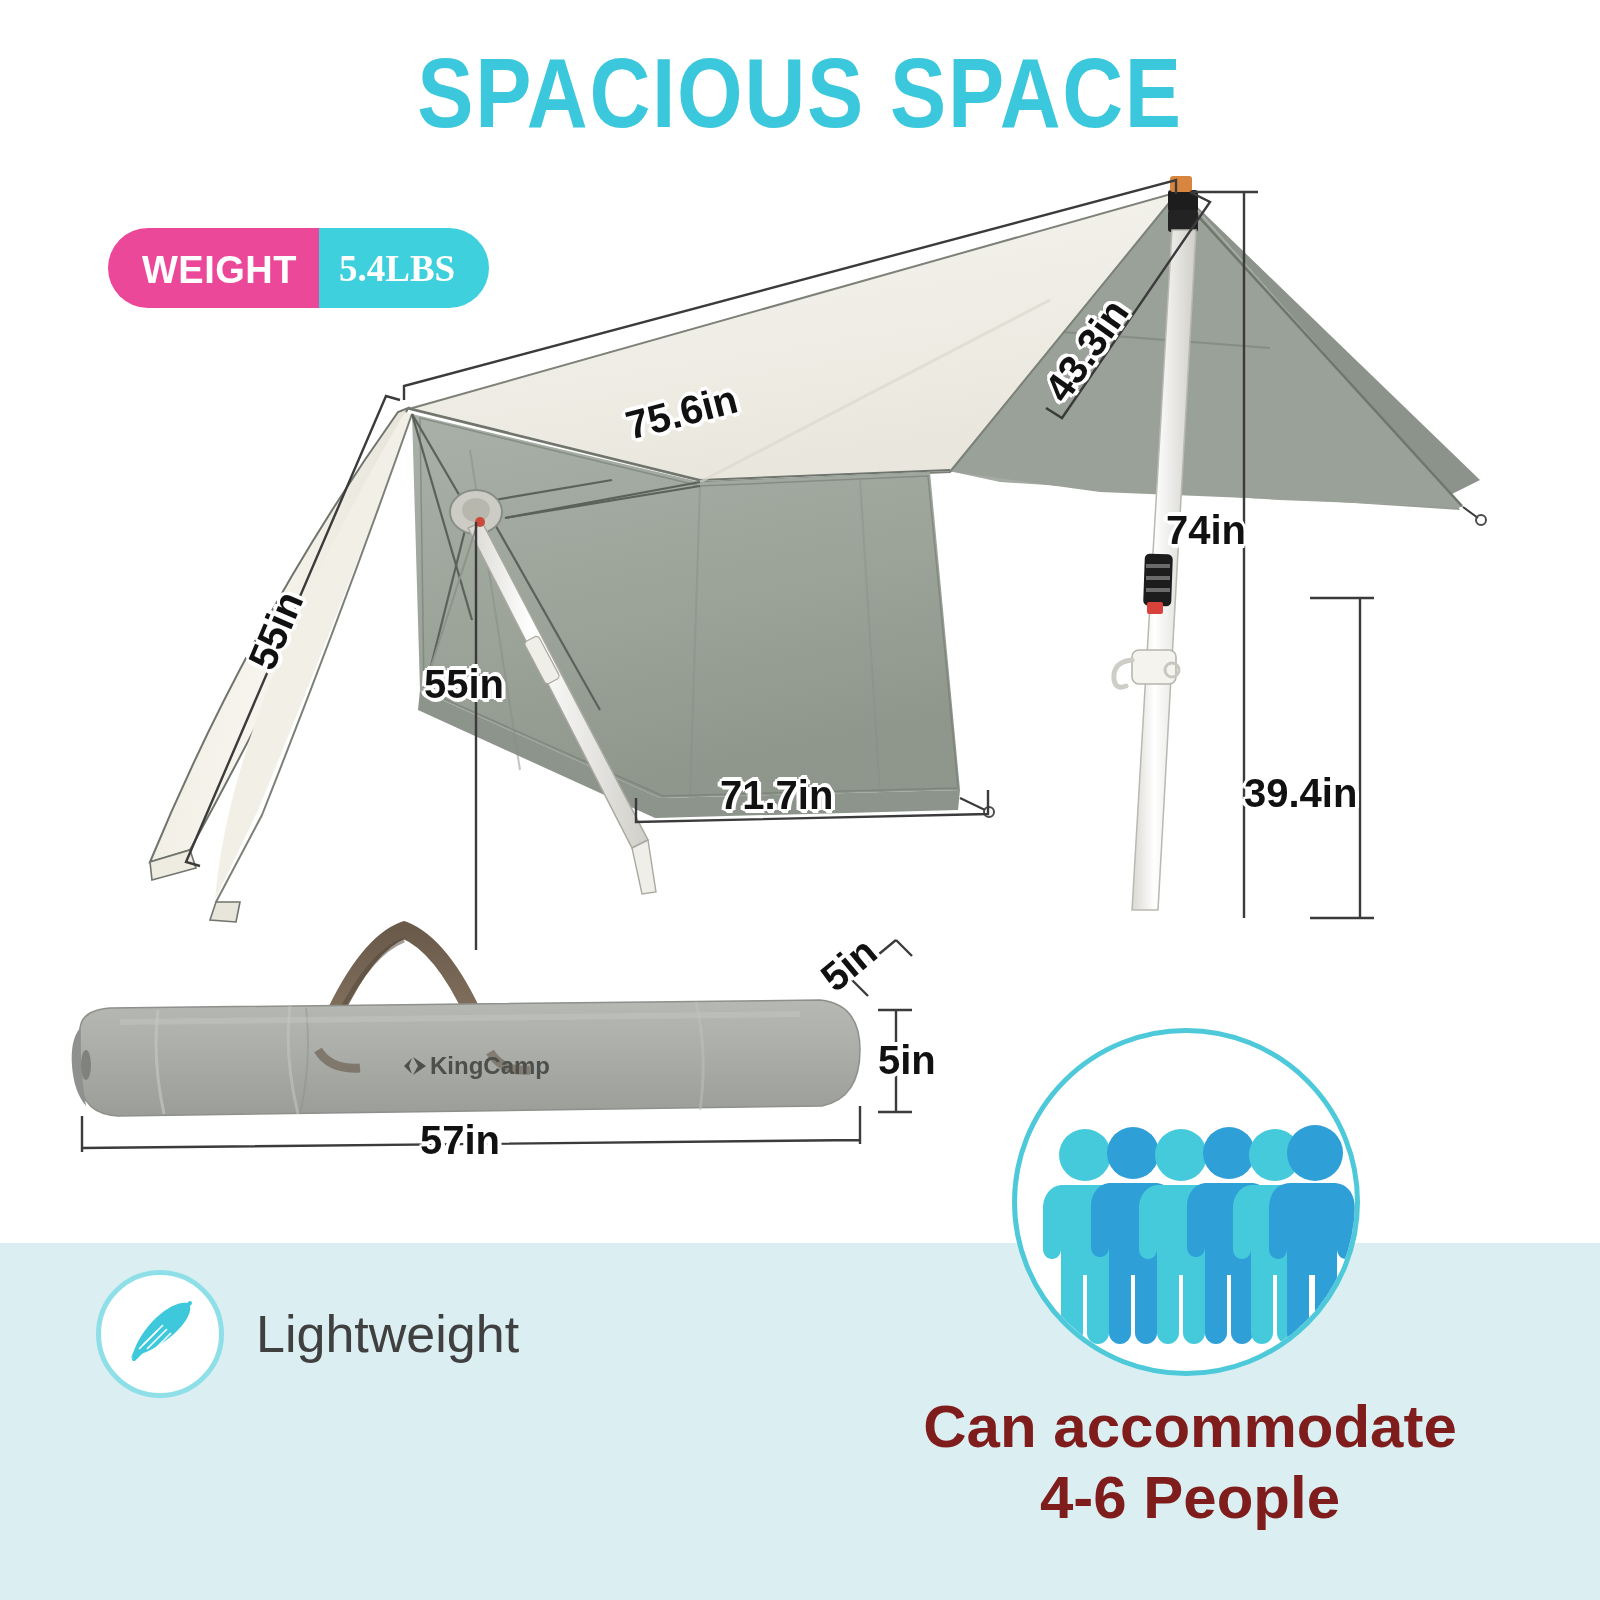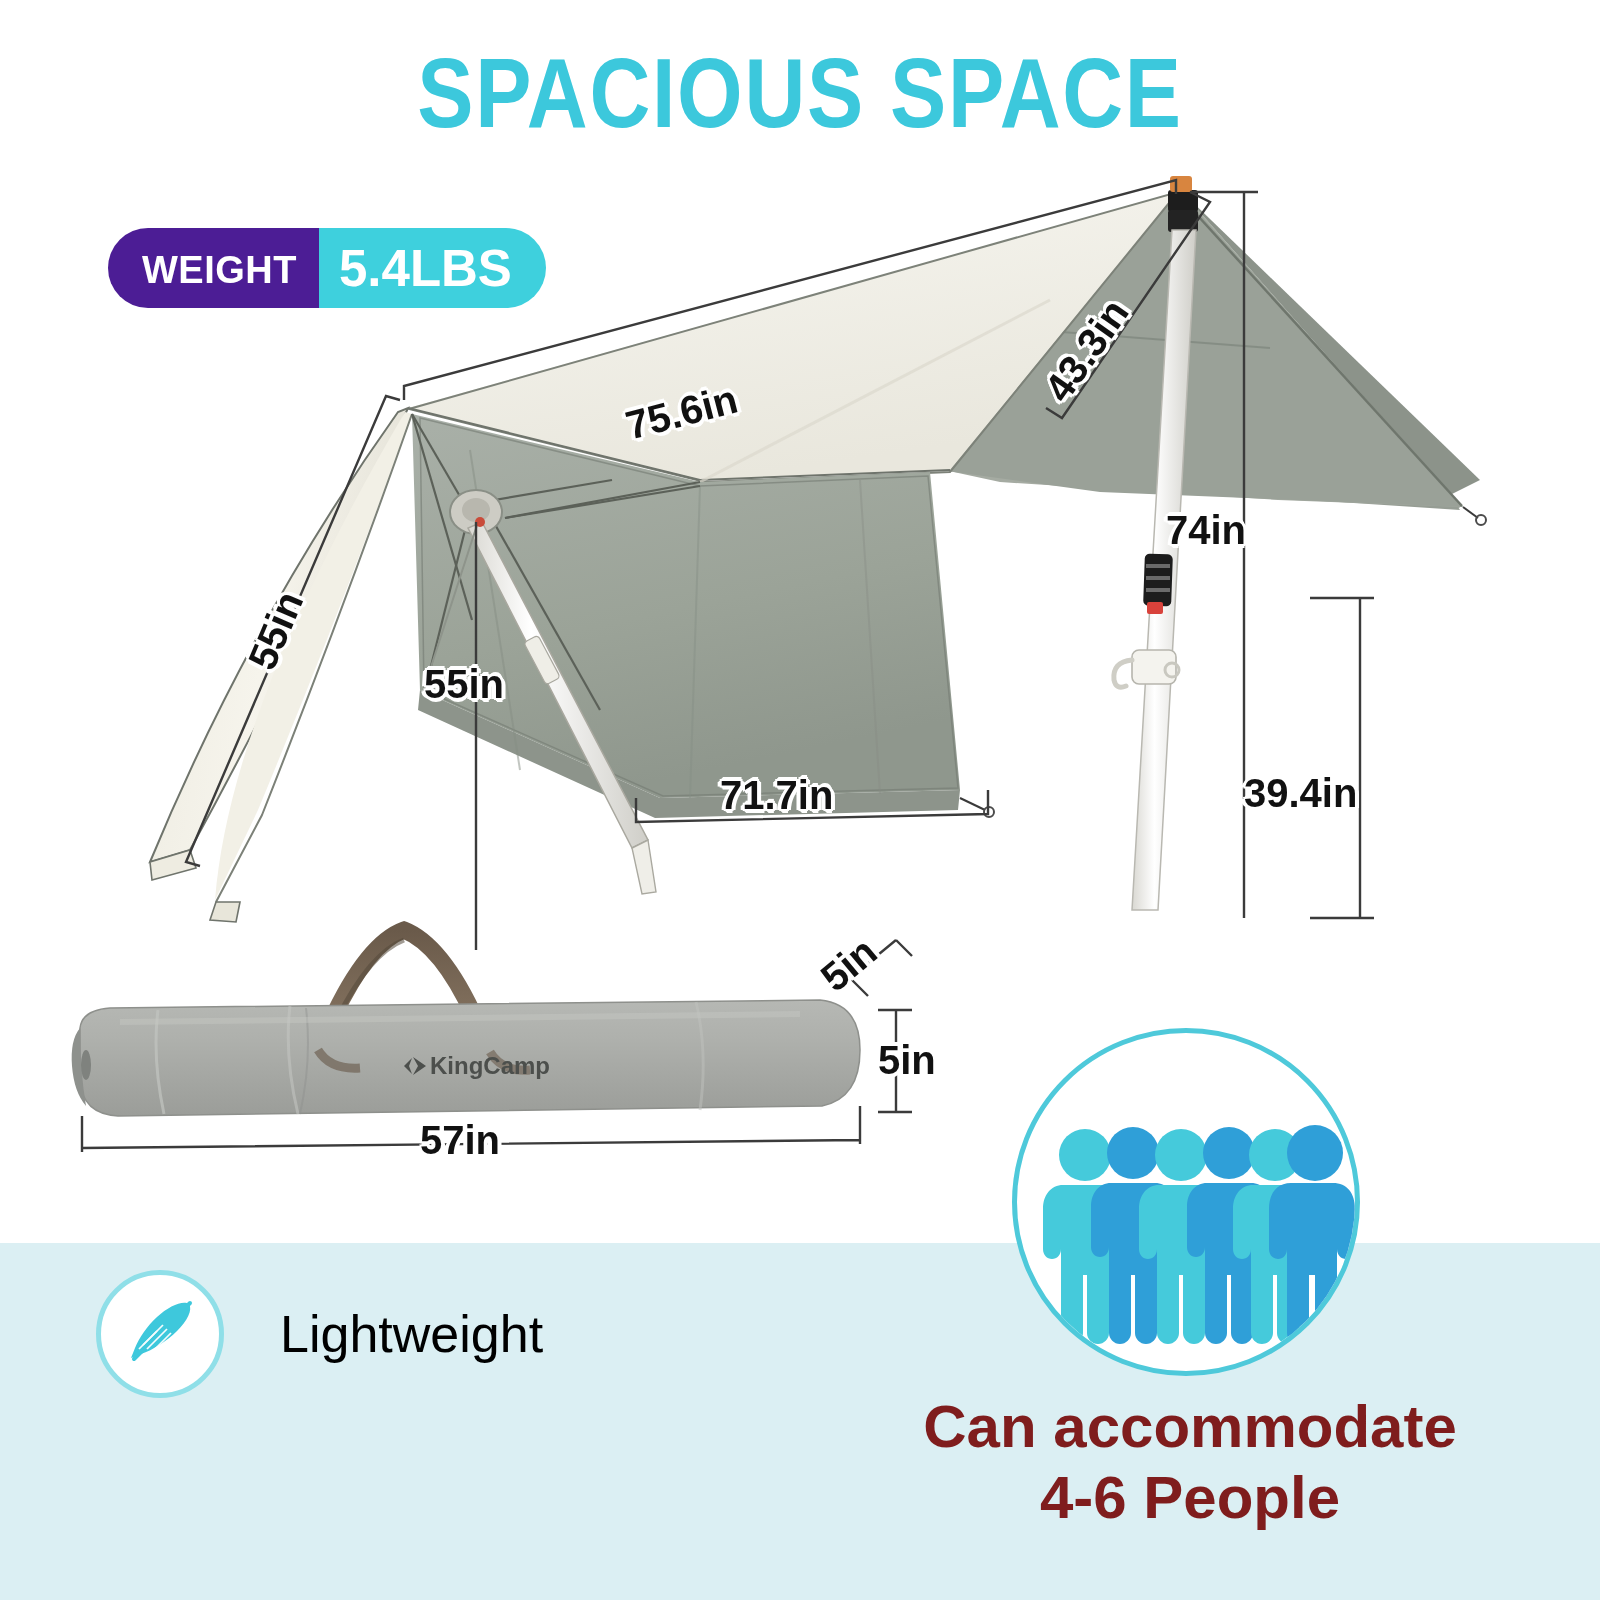--- a/index.html
+++ b/index.html
@@ -27,31 +27,31 @@
     white-space:nowrap;
   }
 
   
   .badge{
     position:absolute;left:108px;top:228px;
     height:80px;display:flex;align-items:stretch;
     border-radius:40px;overflow:hidden;
   }
   .badge-left{
-    background:#4c1d95;color:#fff;
+    background:#ec4899;color:#fff;
     display:flex;align-items:center;
     padding:4px 22px 0 34px;
     font-size:38px;font-weight:bold;letter-spacing:0.5px;
     transform:none;
   }
   .badge-right{
     background:#3ed0dd;color:#fff;
     display:flex;align-items:center;
     padding:0 34px 0 20px;
-    font-size:51px;font-weight:bold;letter-spacing:0px;
+    font-size:37px;font-weight:bold;letter-spacing:0px;font-family:Liberation Serif, serif;
   }
 
   
   .dim{
     position:absolute;
     font-size:40px;font-weight:bold;color:#111;
     white-space:nowrap;
     text-shadow:
       3px 0 0 #fff,-3px 0 0 #fff,0 3px 0 #fff,0 -3px 0 #fff,
       2px 2px 0 #fff,-2px 2px 0 #fff,2px -2px 0 #fff,-2px -2px 0 #fff,
@@ -75,22 +75,22 @@
   .feature{
     position:absolute;display:flex;align-items:center;z-index:20;
   }
   .feat-circle{
     width:128px;height:128px;border-radius:50%;
     background:#ffffff;border:5px solid #8fdfe8;
     display:flex;align-items:center;justify-content:center;
     box-sizing:border-box;flex:none;
   }
   .feat-label{
-    margin-left:56px;
-    font-size:52px;color:#000000;
+    margin-left:32px;
+    font-size:52px;color:#404040;
     font-weight:normal;letter-spacing:0px;
     white-space:nowrap;
   }
 
   
   .people-circle{
     position:absolute;left:1012px;top:1028px;
     width:348px;height:348px;border-radius:50%;
     background:#ffffff;border:5px solid #4ec9da;
     box-sizing:border-box;z-index:20;

